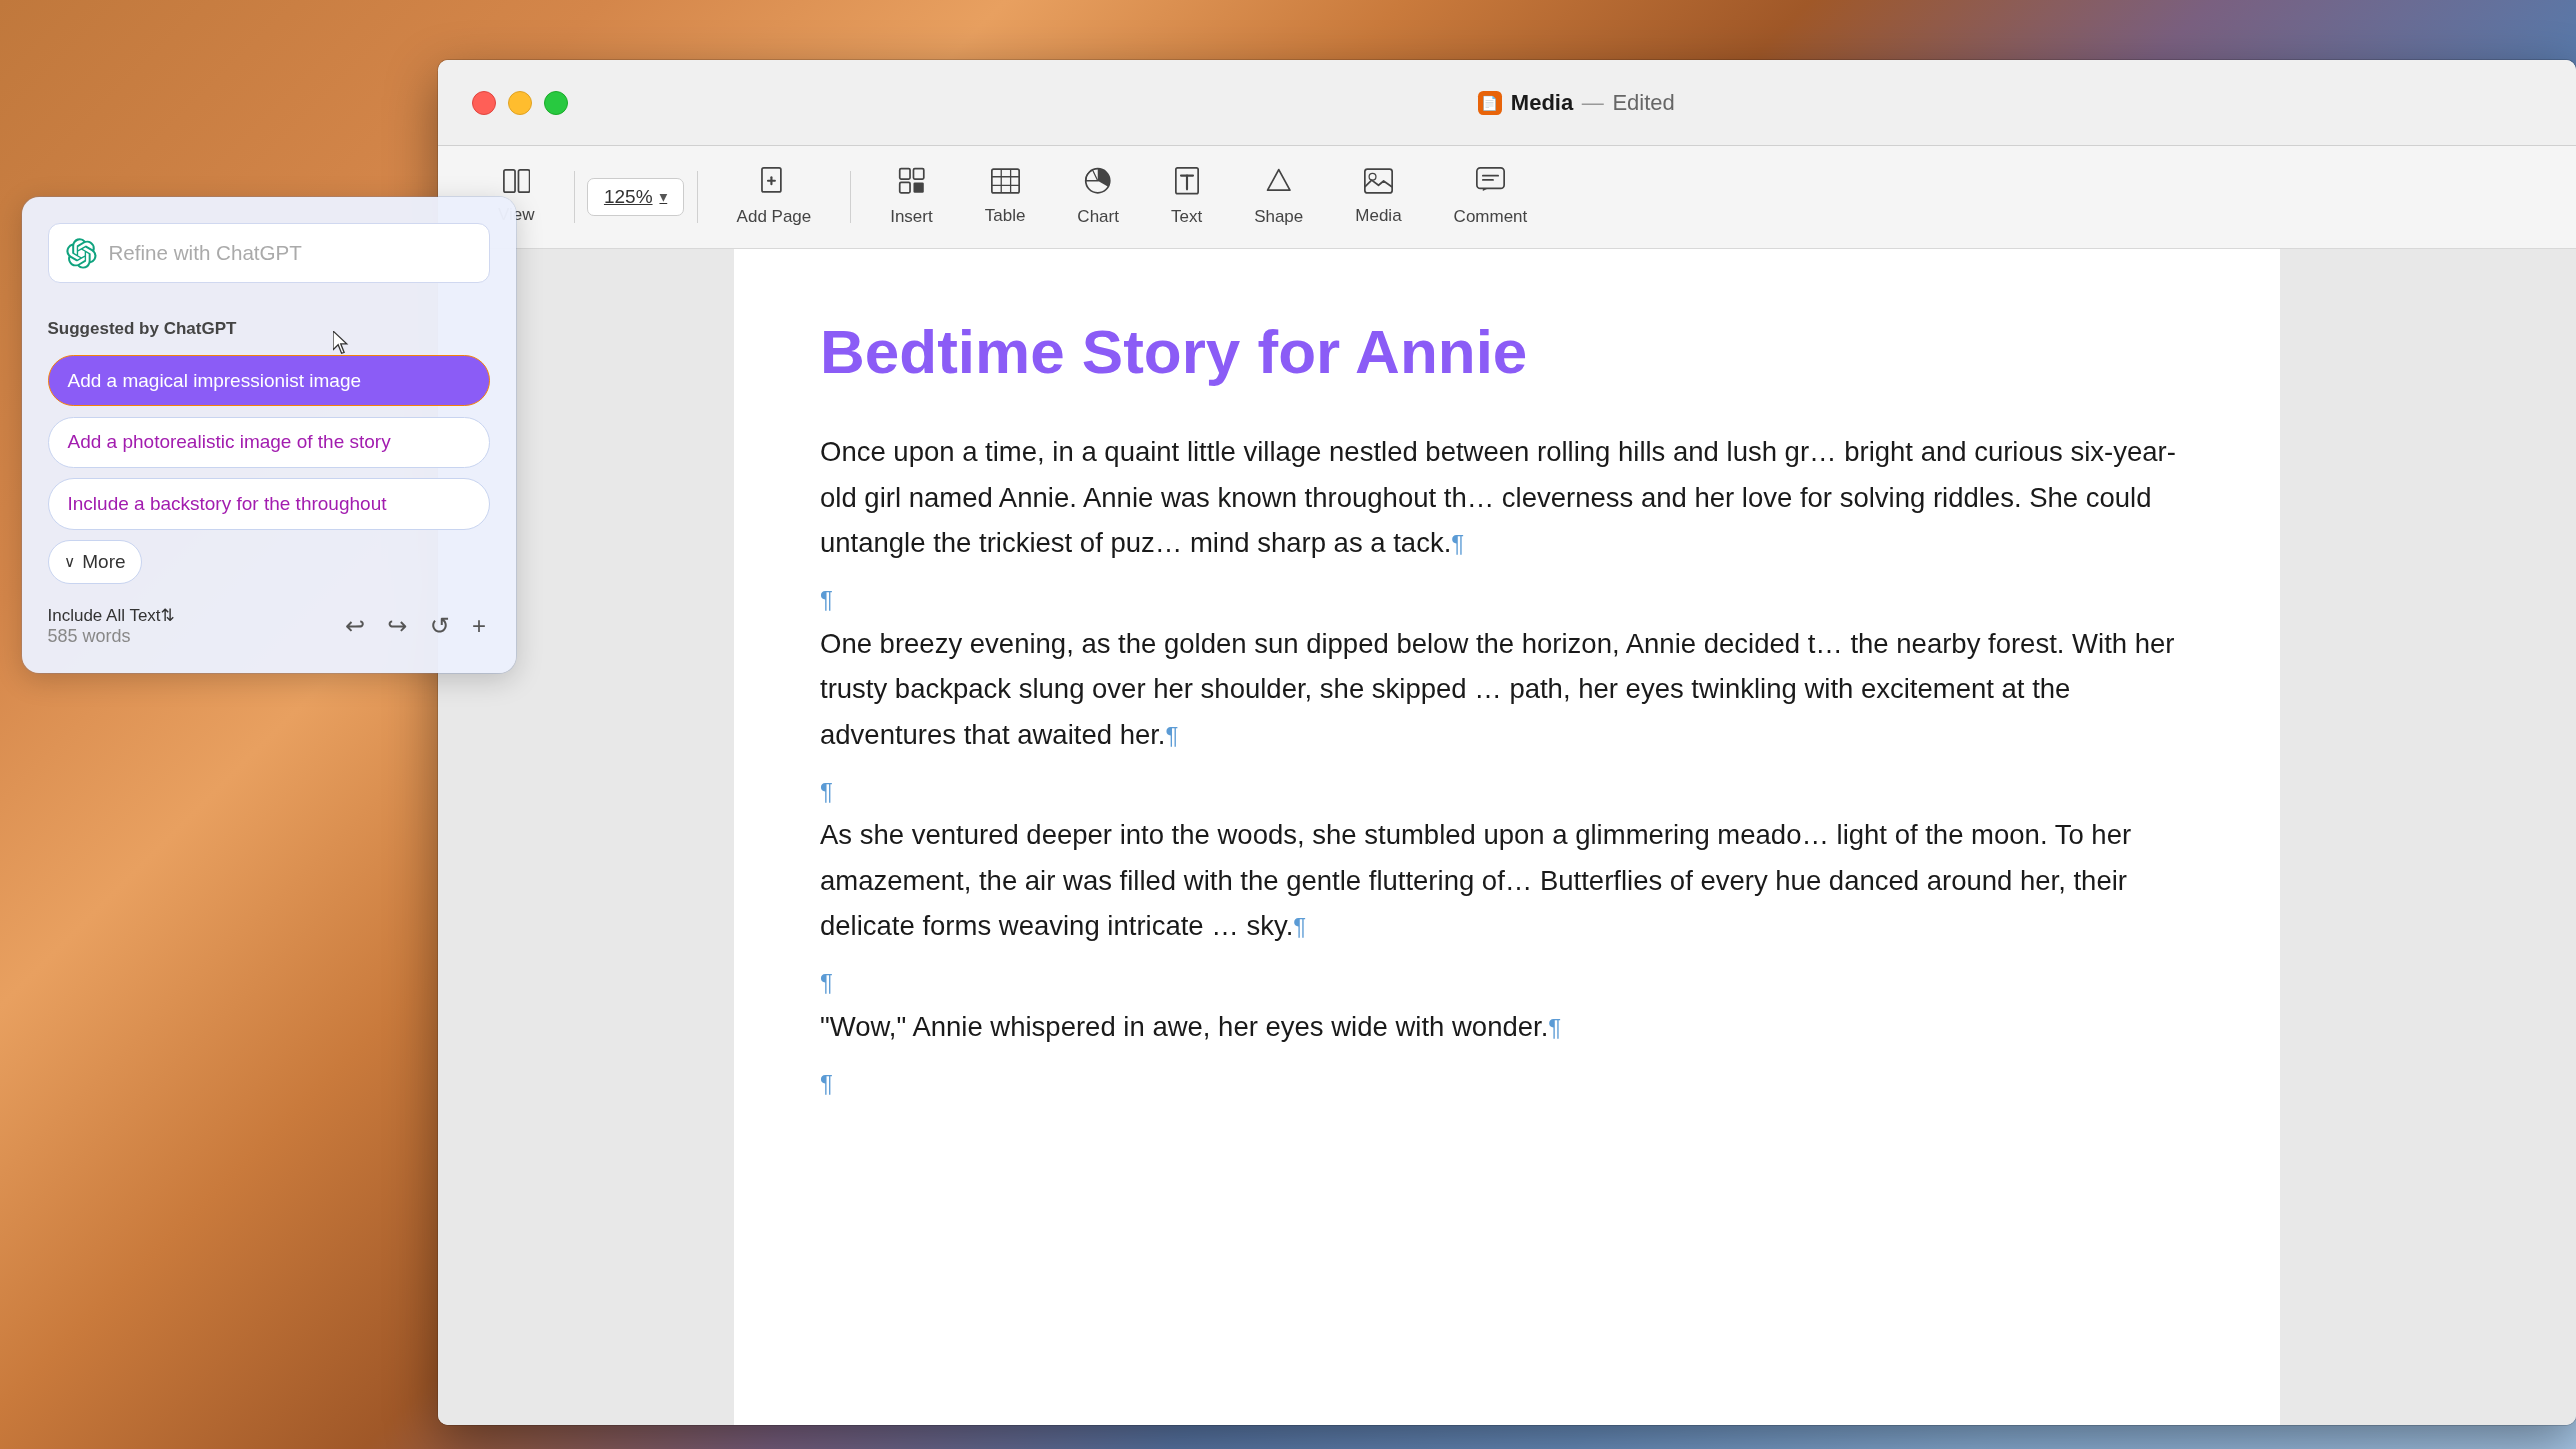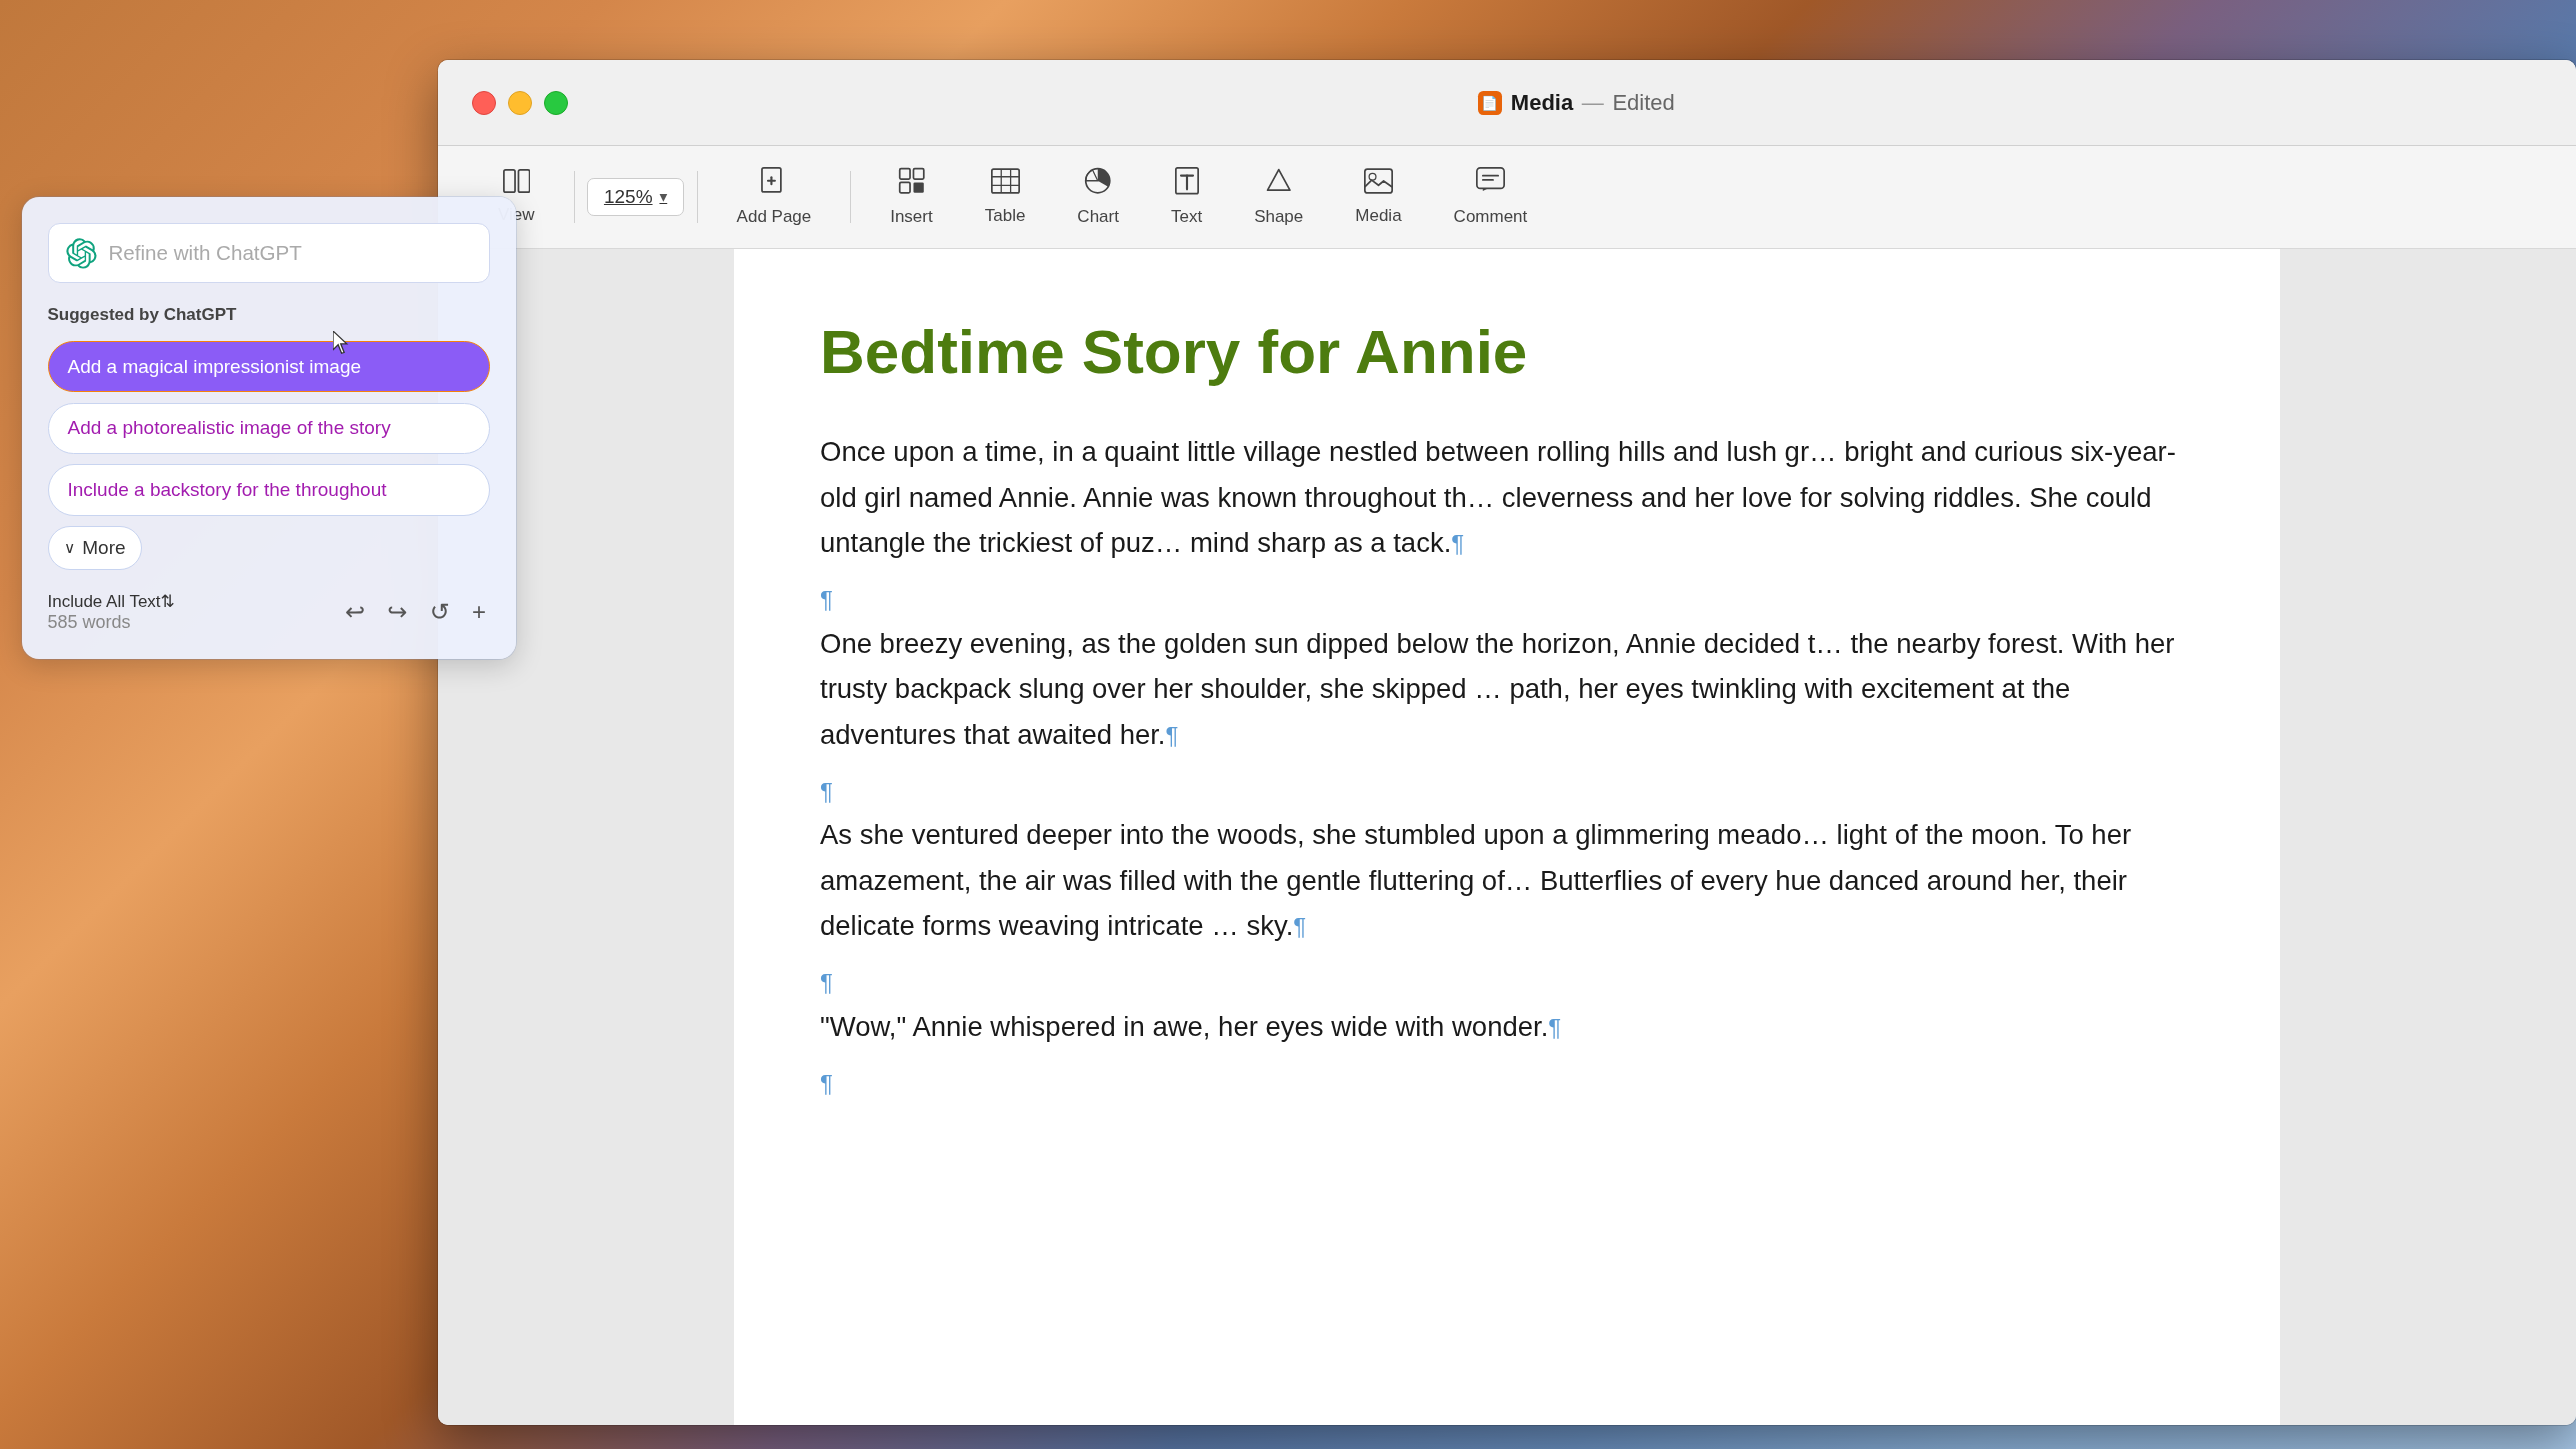--- a/index.html
+++ b/index.html
@@ -192,21 +192,21 @@
       height: 100%;
       margin: 0 auto;
       padding: 69px 86px;
       overflow: hidden;
       position: relative;
     }
 
     .doc-title {
       font-size: 62px;
       font-weight: 800;
-      color: #4d7c0f;
+      color: #8b5cf6;
       margin-bottom: 43px;
       line-height: 1.1;
     }
 
     .doc-paragraph {
       font-size: 27.5px;
       line-height: 1.65;
       color: #1a1a1a;
       margin-bottom: 20.6px;
     }
@@ -237,21 +237,21 @@
     }
 
     .chatgpt-input-row {
       display: flex;
       align-items: center;
       gap: 12px;
       background: white;
       border-radius: 12px;
       padding: 13.7px 17px;
       border: 0.9px solid #d0d8f0;
-      margin-bottom: 22px;
+      margin-bottom: 36px;
     }
 
     .chatgpt-logo {
       width: 31px;
       height: 31px;
       flex-shrink: 0;
     }
 
     .chatgpt-input-text {
       font-size: 20.6px;

